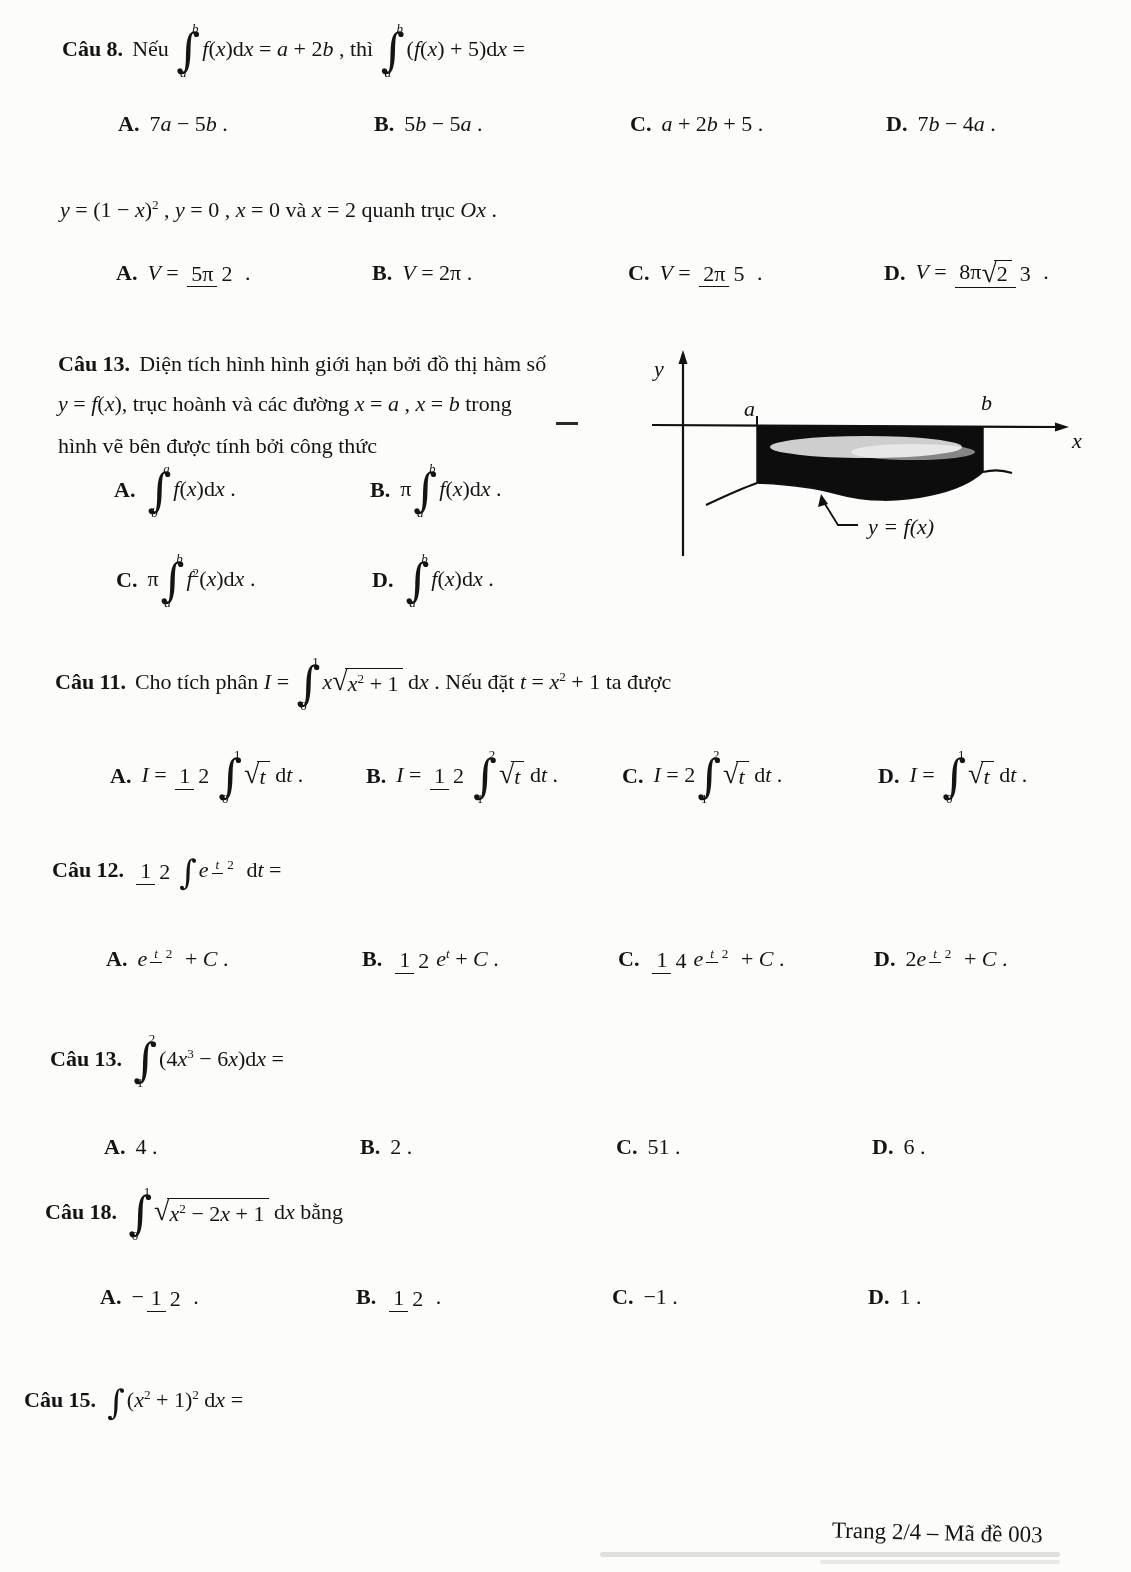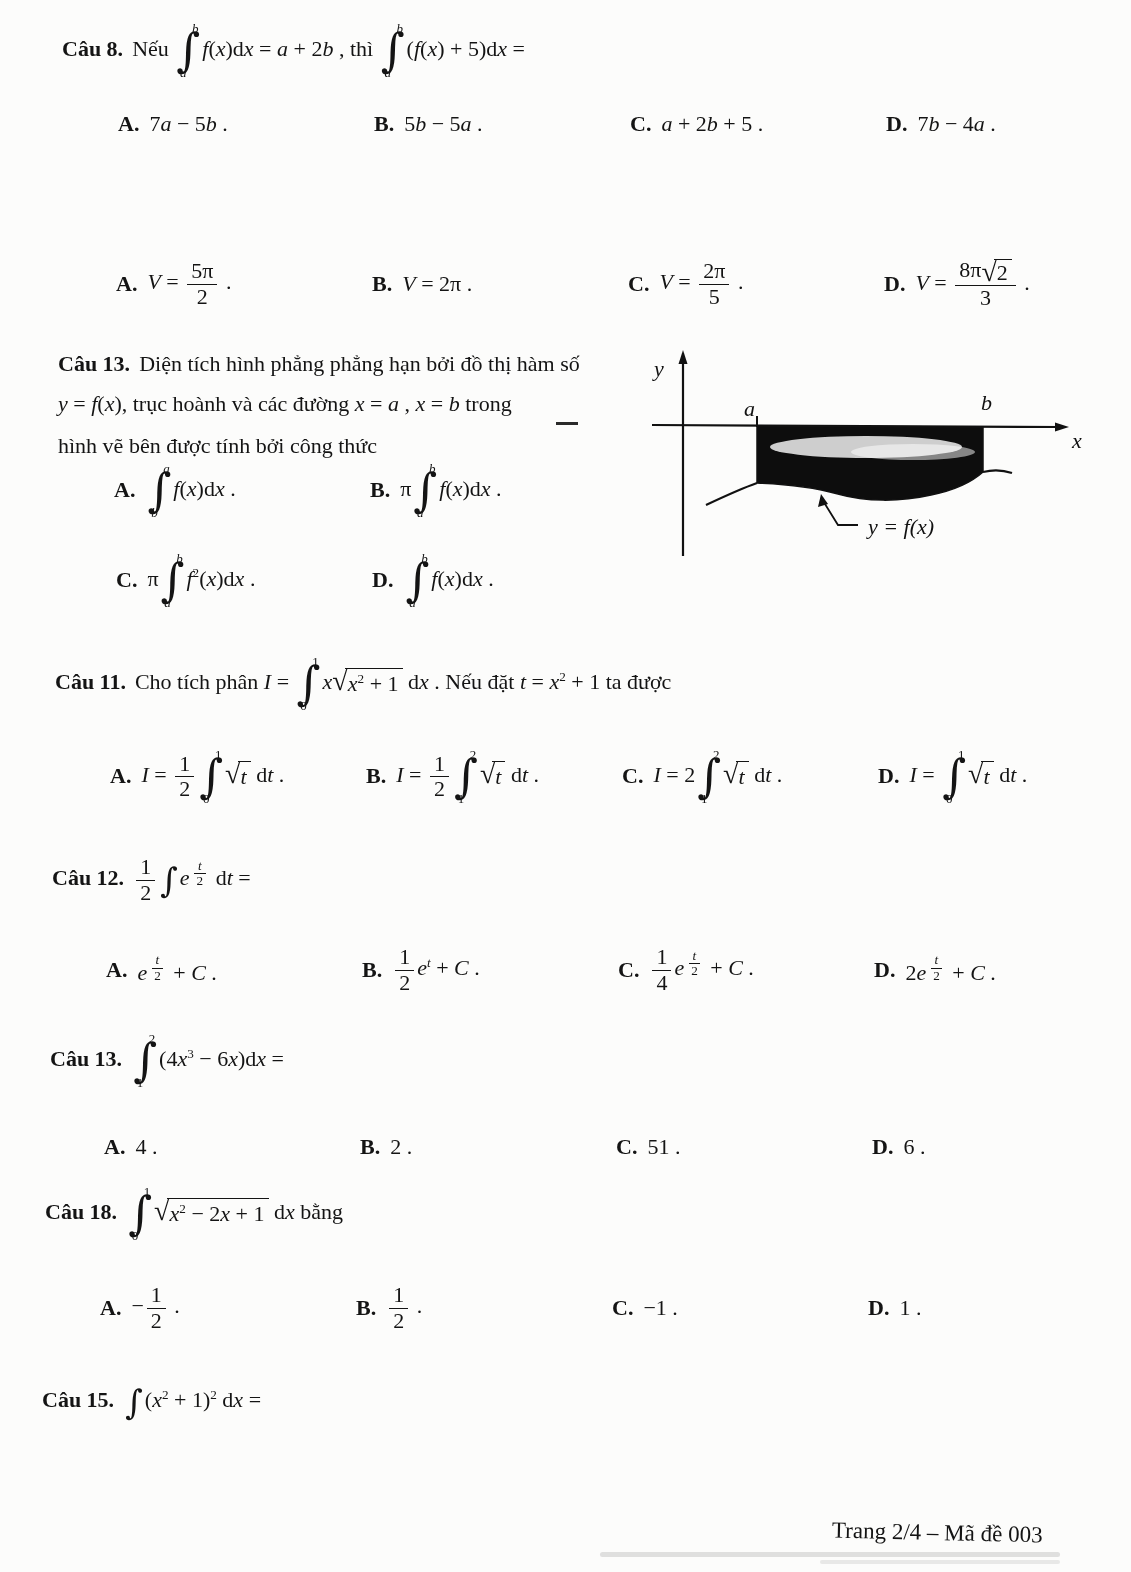--- a/index.html
+++ b/index.html
@@ -20,21 +20,21 @@
   i{font-style:italic;}
   sup{font-size:60%;line-height:1;vertical-align:super;}
   
   .mint{display:inline-flex;flex-direction:column;align-items:center;vertical-align:middle;line-height:1;margin:0 2px;}
   .ihi,.ilo{font-size:13px;line-height:1;}
   .ihi{transform:translateX(7px);margin-bottom:-5px;}
   .ilo{transform:translateX(-5px);margin-top:-5px;}
   .ig{font-size:46px;line-height:0.9;font-family:"DejaVu Serif",serif;}
   .mint.nob .ig{font-size:34px;line-height:1;}
   
-  .mfrac{display:inline-flex;flex-direction:column;align-items:center;vertical-align:middle;margin:0 3px;}
+  .mfrac{display:inline-flex;align-items:center;vertical-align:middle;margin:0 3px;}
   .fnum,.fden{line-height:1.12;padding:0 4px;}
   .fnum{border-bottom:1.5px solid currentColor;}
   
   .msqrt{display:inline-flex;align-items:flex-start;vertical-align:middle;}
   .rsign{font-size:1.28em;line-height:0.95;margin-right:-3px;}
   .rbody{border-top:1.7px solid currentColor;padding:1px 4px 0 3px;}
   
   .svgtxt{font-family:"Liberation Serif","DejaVu Serif",serif;font-style:italic;font-size:22px;fill:#111;}
   .footer{font-size:23px;transform:rotate(1.3deg);}
   .dash{position:absolute;background:#2a2a2a;}
@@ -68,20 +68,21 @@
     <div class="opt">
         <span class="ok">C.</span>
         <span><i>a</i> + 2<i>b</i> + 5 .</span>
       </div>
     <div class="opt">
         <span class="ok">D.</span>
         <span>7<i>b</i> − 4<i>a</i> .</span>
       </div>
   </div>
 
+  <div class="row" style="top:196px;left:60px"><i>y</i> = (1 − <i>x</i>)<sup>2</sup> , <i>y</i> = 0 , <i>x</i> = 0 và <i>x</i> = 2 quanh trục <i>Ox</i> .</div>
   <div class="row optrow" style="top:258px;left:116px">
     <div class="opt">
         <span class="ok">A.</span>
         <span><i>V</i> = <span class="mfrac">
             <span class="fnum">5π</span>
             <span class="fden">2</span>
           </span> .</span>
       </div>
     <div class="opt">
         <span class="ok">B.</span>
@@ -100,21 +101,21 @@
             <span class="fnum">8π<span class="msqrt">
                 <span class="rsign">√</span>
                 <span class="rbody">2</span>
               </span></span>
             <span class="fden">3</span>
           </span> .</span>
       </div>
   </div>
 
   <div class="row" style="top:350px;left:58px">
-    <span class="qlabel">Câu 13.</span><span>Diện tích hình phẳng phẳng hạn bởi đồ thị hàm số</span>
+    <span class="qlabel">Câu 13.</span><span>Diện tích hình hình giới hạn bởi đồ thị hàm số</span>
   </div>
   <div class="row" style="top:432px;left:58px">hình vẽ bên được tính bởi công thức</div>
   <div class="row" style="top:390px;left:58px"><i>y</i> = <i>f</i>(<i>x</i>), trục hoành và các đường <i>x</i> = <i>a</i> , <i>x</i> = <i>b</i> trong</div>
 
   <svg class="row" style="top:344px;left:628px" width="480" height="220" viewBox="0 0 480 220">
 
     <line x1="55" y1="14" x2="55" y2="212" stroke="#111" stroke-width="2.2"></line>
     <polygon points="55,6 50.5,20 59.5,20" fill="#111"></polygon>
 
     <line x1="24" y1="81" x2="432" y2="83" stroke="#111" stroke-width="2.2"></line>
@@ -338,21 +339,21 @@
     <div class="opt">
         <span class="ok">C.</span>
         <span>−1 .</span>
       </div>
     <div class="opt">
         <span class="ok">D.</span>
         <span>1 .</span>
       </div>
   </div>
 
-  <div class="row" style="top:1385px;left:42px">
+  <div class="row" style="top:1385px;left:24px">
     <span class="qlabel">Câu 15.</span><span><span class="mint nob">
           <span class="ig">∫</span>
         </span>(<i>x</i><sup>2</sup> + 1)<sup>2</sup> d<i>x</i> =</span>
   </div>
 
   <div class="row footer" style="top:1518px;left:832px">Trang 2/4 – Mã đề 003</div>
 
   <div class="dash" style="left:556px;top:422px;width:22px;height:3px;"></div>
   <div class="smudge" style="left:600px;top:1552px;width:460px;height:5px;opacity:0.3;"></div>
   <div class="smudge" style="left:820px;top:1560px;width:240px;height:4px;opacity:0.2;"></div>

